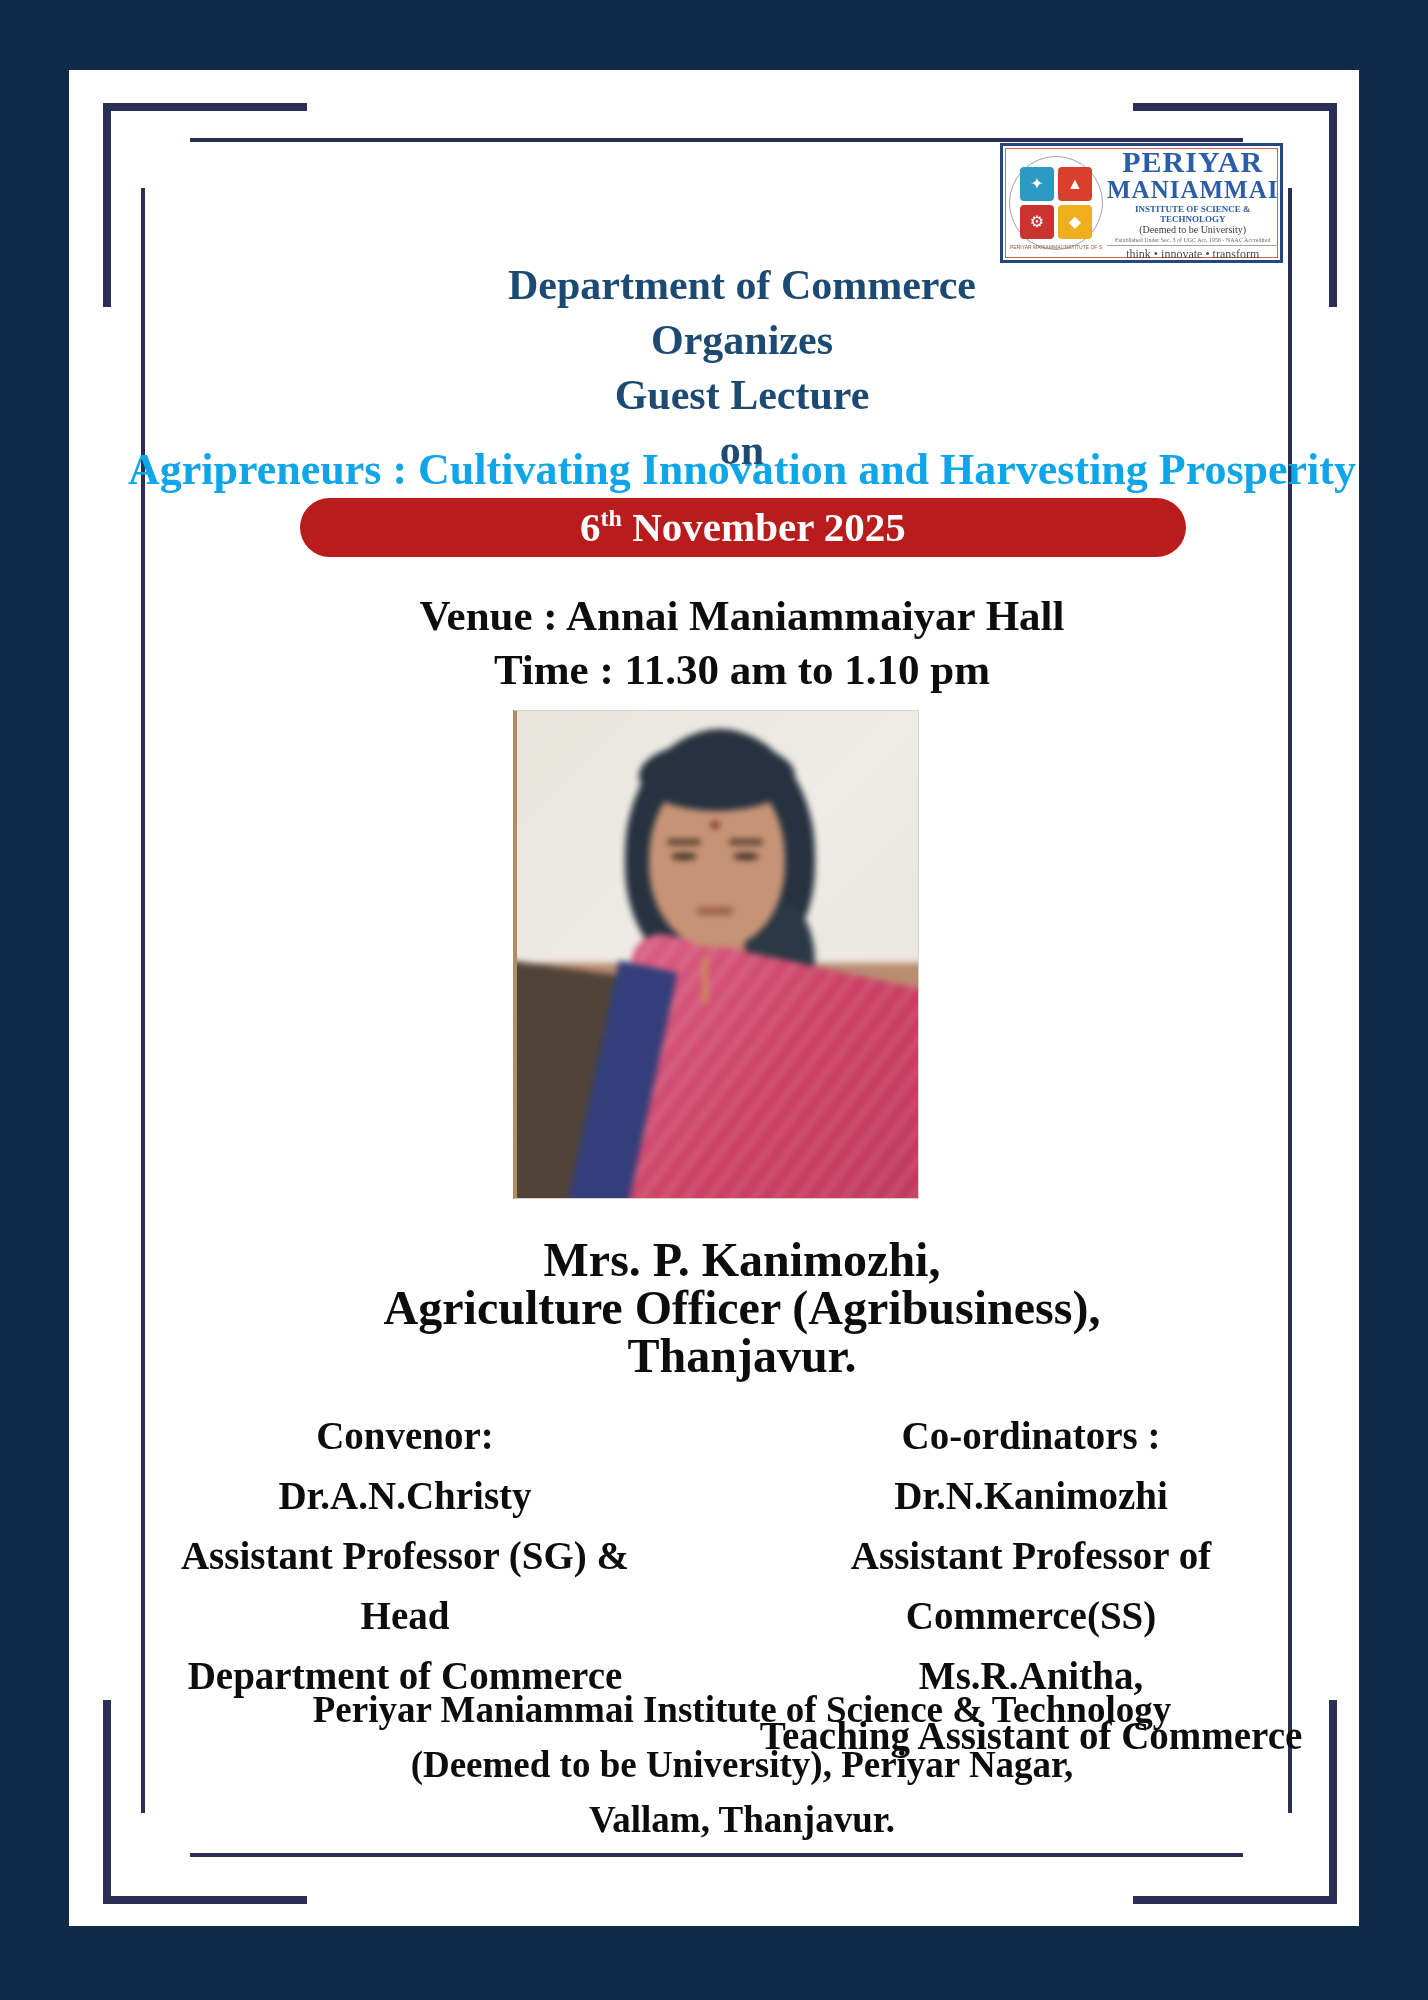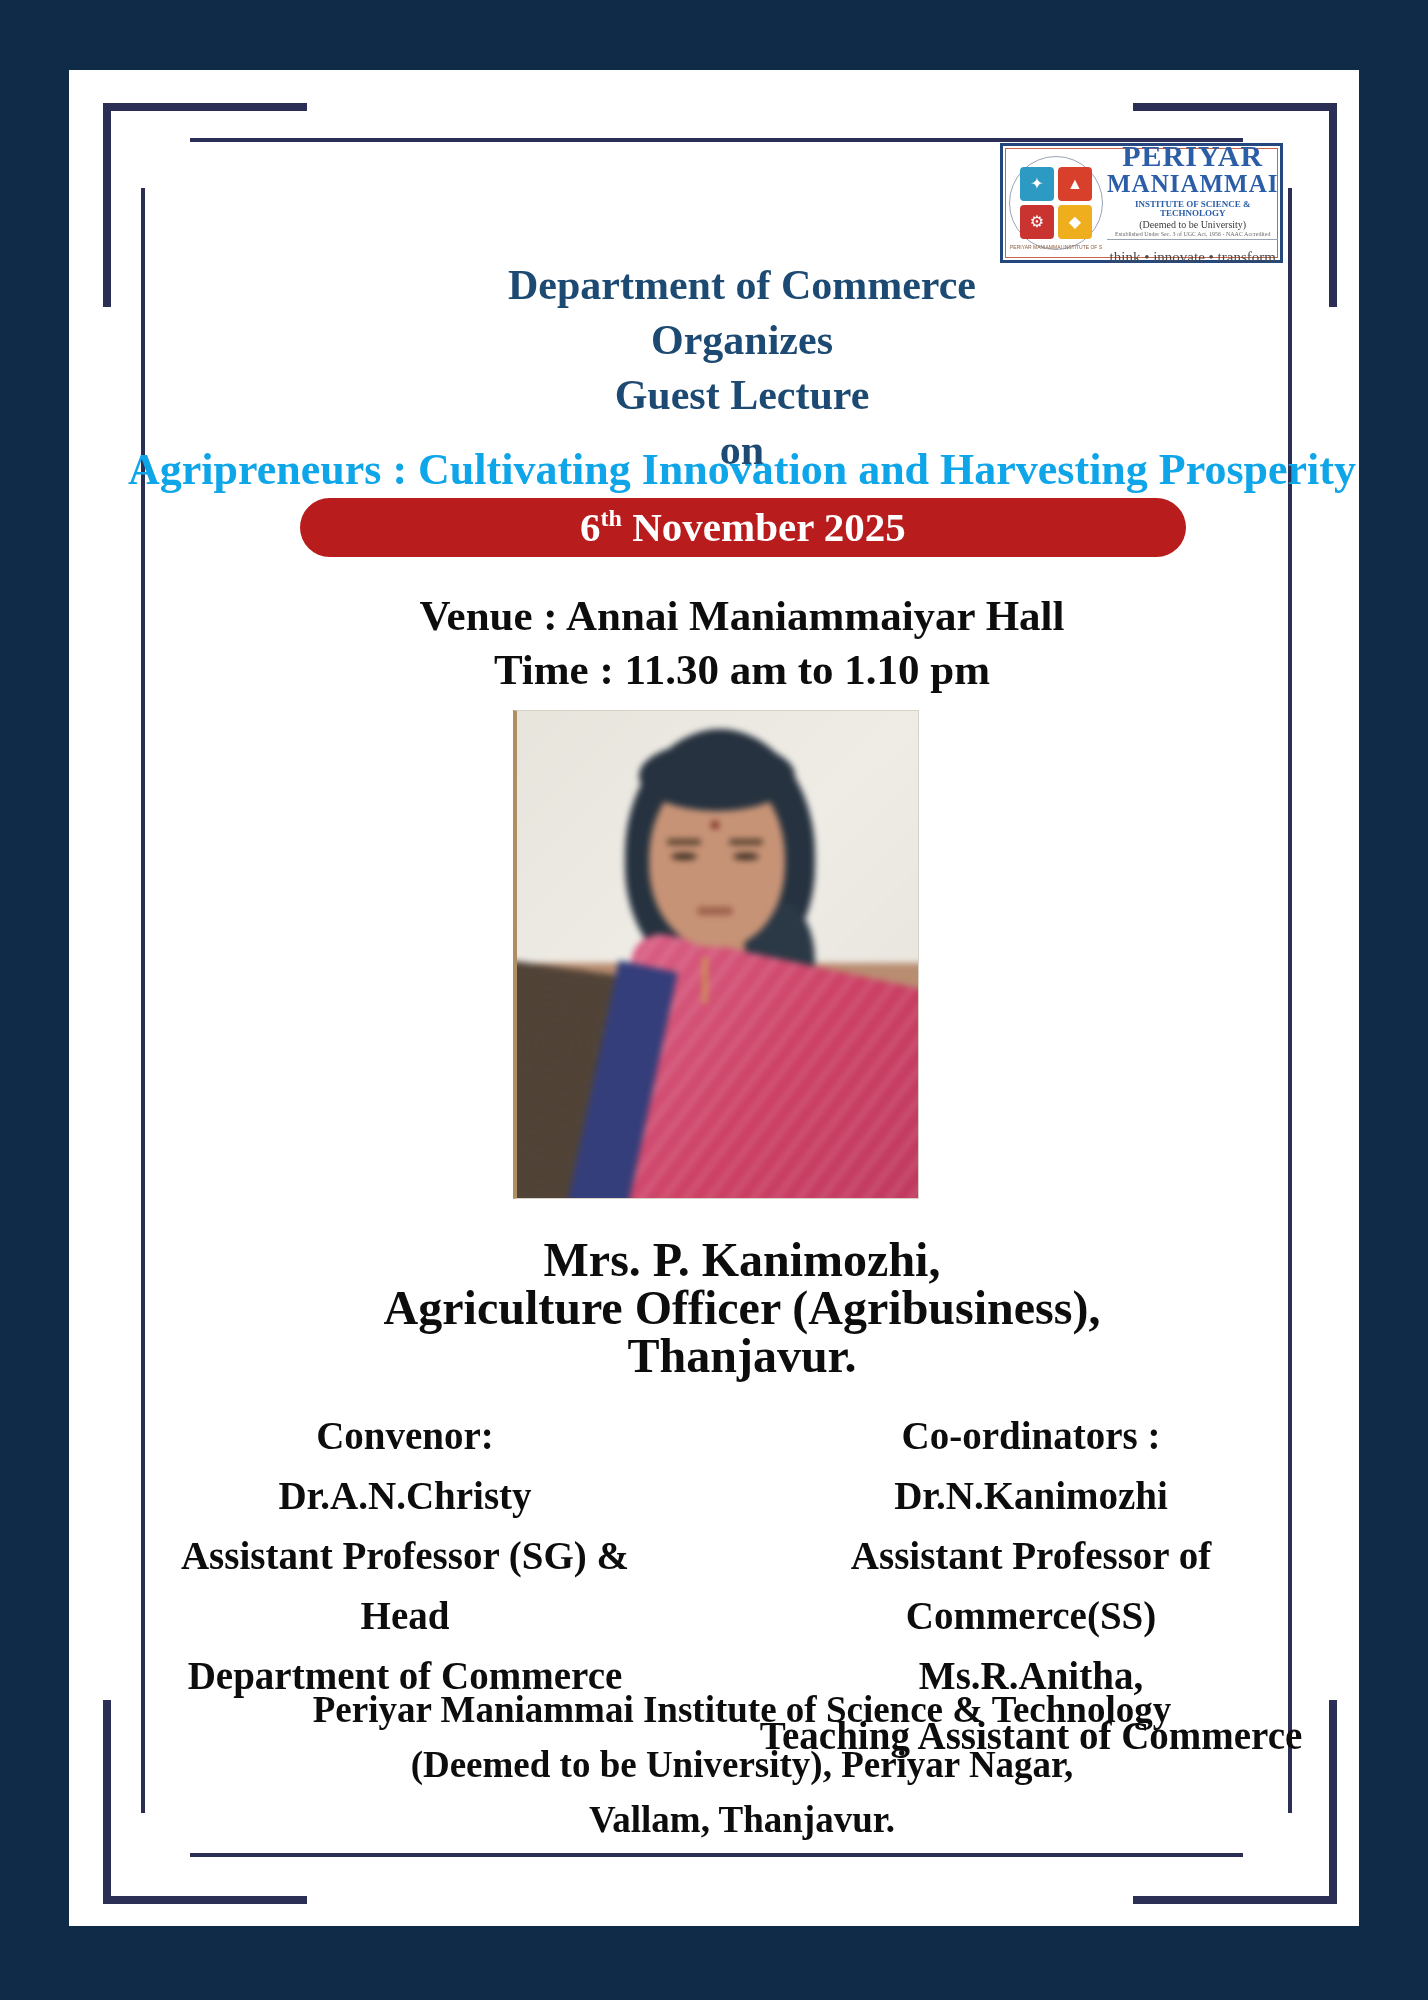--- a/index.html
+++ b/index.html
@@ -45,21 +45,21 @@
     position:absolute;left:0;right:0;bottom:-1px;text-align:center;
     font-size:5px;color:#8a5a3c;letter-spacing:0px;white-space:nowrap;
     overflow:hidden;font-family:"Liberation Sans", sans-serif;
   }
   #logotext{flex:1;text-align:center;color:#2b5ea7;line-height:1.05;padding-left:4px;}
   #logotext .l1{font-size:30px;font-weight:bold;letter-spacing:1px;}
   #logotext .l2{font-size:25px;font-weight:bold;letter-spacing:1px;}
   #logotext .l3{font-size:9px;font-weight:bold;margin-top:2px;}
   #logotext .l4{font-size:10px;color:#3a3a3a;margin-top:1px;}
   #logotext .l5{font-size:6px;color:#6a6a6a;margin-top:1px;}
-  #logotext .l6{font-size:15px;color:#4a4a4a;margin-top:2px;border-top:1px solid #9aa3b5;padding-top:10px;}
+  #logotext .l6{font-size:12px;color:#4a4a4a;margin-top:2px;border-top:1px solid #9aa3b5;padding-top:2px;}
 
   
   .center-col{position:absolute;left:99px;width:1286px;text-align:center;}
   #head-block{top:258px;line-height:55px;font-weight:bold;font-size:42px;color:#1d4a73;}
   #topic-line{top:444px;font-weight:bold;font-size:44px;color:#0ea5e9;}
 
   #date-pill{
     position:absolute;left:300px;top:498px;width:886px;height:59px;
     background:#b91c1c;border-radius:32px;color:#ffffff;
     text-align:center;font-weight:bold;font-size:41px;line-height:59px;

